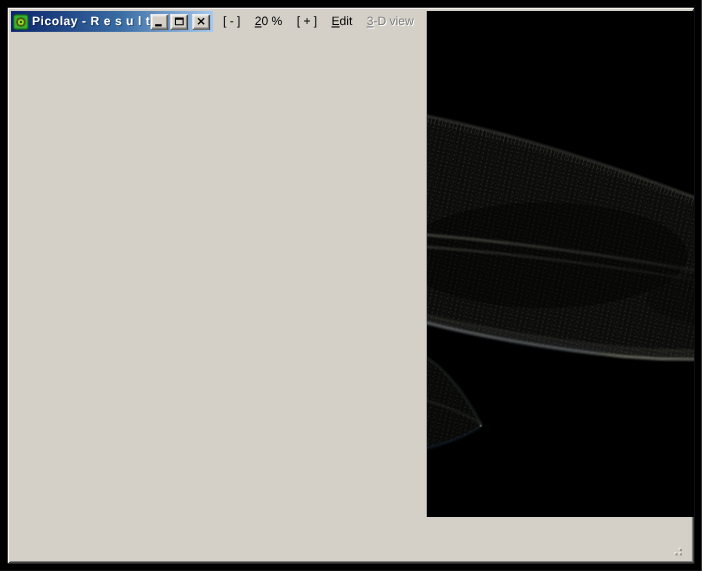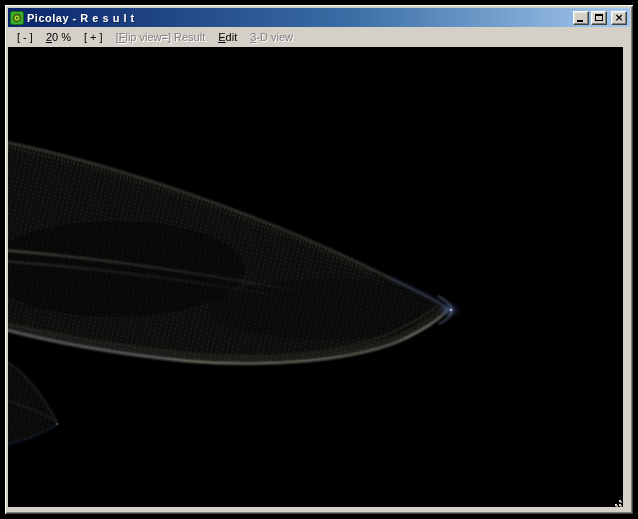--- a/index.html
+++ b/index.html
@@ -3,28 +3,28 @@
 <meta charset="utf-8">
 <style>
   * { margin:0; padding:0; box-sizing:border-box; }
   html,body { background:#3a3a3a; }
   body { font-family:"Liberation Sans", sans-serif; }
 
   .window{
     position:relative;
     width:638px; height:519px;
     background:#d4d0c8;
-    border:5px solid #000000;
+    border:7px solid #000000;
     box-shadow:
       inset 1px 1px 0 0 #ffffff,
       inset -1px -1px 0 0 #404040,
       inset 2px 2px 0 0 #d4d0c8,
       inset -2px -2px 0 0 #808080;
     padding:3px;
-    display:flex; flex-direction:column;
+    display:flex; flex-direction:row;
     overflow:hidden;
   }
 
   
   .titlebar{
     height:19px; flex:0 0 19px;
     background:linear-gradient(to right, #0a246a 0%, #3a6ea5 55%, #a6caf0 100%);
     display:flex; align-items:center;
     padding:0 3px 0 2px;
     user-select:none;
@@ -110,21 +110,20 @@
       <span class="tbtn close">
           <span class="glyph-close">×</span>
         </span>
     </span>
   </div>
 
   <div class="menubar">
     <span class="mi"><span>[ - ]</span><span class="accel"></span><span></span></span>
     <span class="mi"><span></span><span class="accel">2</span><span>0 %</span></span>
     <span class="mi"><span>[ + ]</span><span class="accel"></span><span></span></span>
-    <span class="mi disabled"><span>[</span><span class="accel">F</span><span>lip view=] Result</span></span>
     <span class="mi"><span></span><span class="accel">E</span><span>dit</span></span>
     <span class="mi disabled"><span></span><span class="accel">3</span><span>-D view</span></span>
   </div>
 
   <div class="client">
     <div class="canvas" title="Dark focus-stacked micrograph: large elongated diatom frustule with fine dotted striations tapering to a rounded tip right of center, second faint diatom tip at lower left, black background">
       <svg width="615" height="460" viewBox="0 0 615 460">
         <defs>
           <pattern id="pgrid" width="5" height="4" patternUnits="userSpaceOnUse" patternTransform="rotate(14)">
             <circle cx="1" cy="1" r="0.65" fill="#44443c"></circle>

